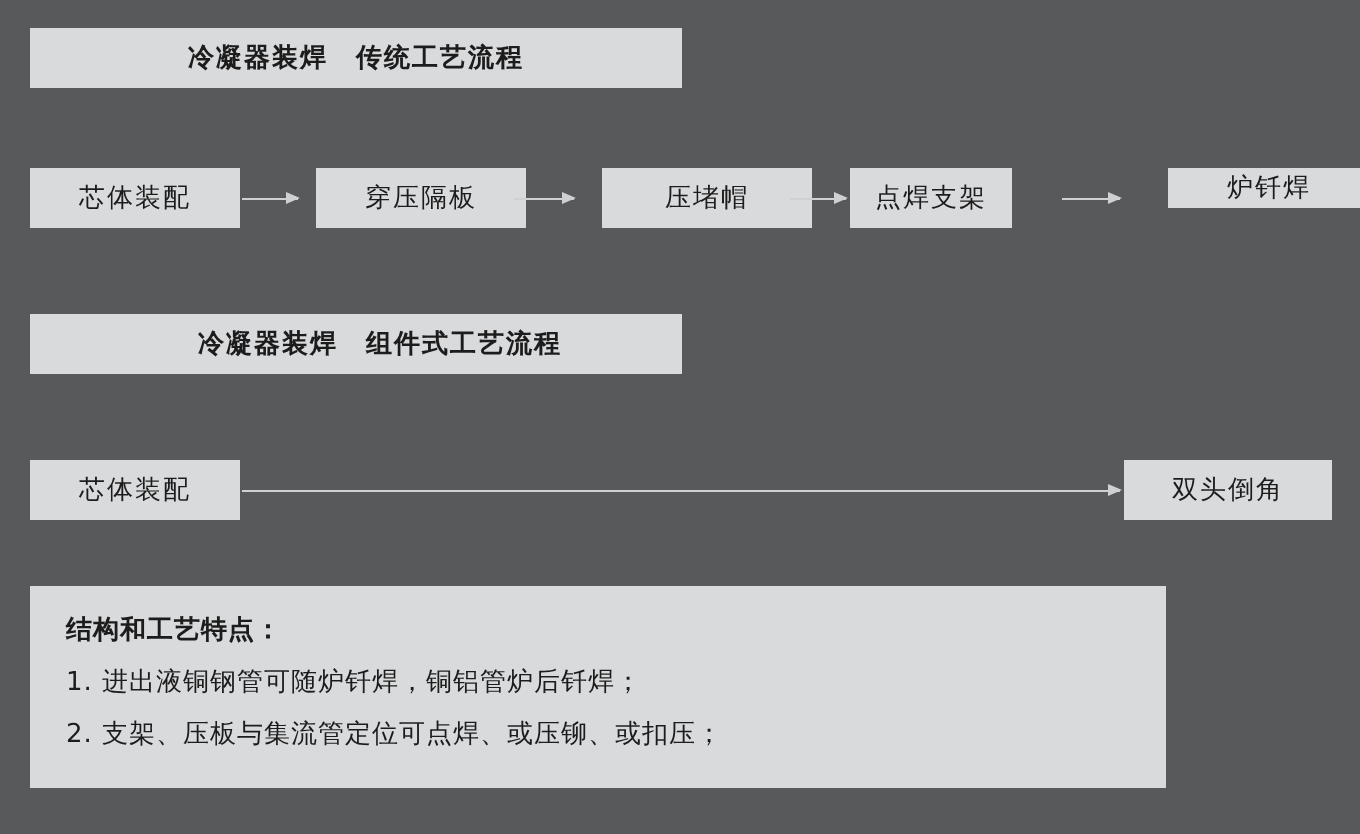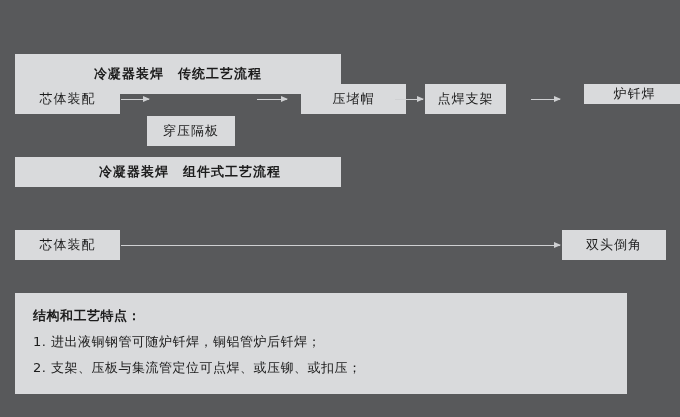--- a/index.html
+++ b/index.html
@@ -17,25 +17,25 @@
     color: #1c1c1c;
     font-size: 13px;
     display: flex;
     align-items: center;
     justify-content: center;
     box-sizing: border-box;
     letter-spacing: 1px;
   }
   .bold { font-weight: bold; }
 
-  #title1 { left: 15px; top: 14px;  width: 326px; height: 40px; margin-top: 40px; }
+  #title1 { left: 15px; top: 14px;  width: 326px; height: 30px; }
   #title2 { left: 15px; top: 157px; width: 326px; height: 30px; padding-left: 24px; }
 
   #s1 { left: 15px;  top: 84px; width: 105px; height: 30px; }
-  #s2 { left: 147px; top: 84px; width: 88px; height: 30px; margin-top: 32px; }
+  #s2 { left: 158px; top: 84px; width: 105px; height: 30px; }
   #s3 { left: 301px; top: 84px; width: 105px; height: 30px; }
   #s4 { left: 425px; top: 84px; width: 81px; height: 30px; }
   #s5 { left: 584px; top: 84px; width: 101px; height: 20px; }
 
   #m1 { left: 15px;  top: 230px; width: 105px; height: 30px; }
   #m2 { left: 562px; top: 230px; width: 104px; height: 30px; }
 
   .arrow {
     position: absolute;
     height: 1px;
@@ -54,21 +54,21 @@
   }
   #a1 { left: 121px; width: 28px; }
   #a2 { left: 257px; width: 30px; }
   #a3 { left: 395px; width: 28px; }
   #a4 { left: 531px; width: 29px; }
   #a5 { left: 121px; width: 439px; top: 245px; }
 
   #notes {
     position: absolute;
     left: 15px; top: 293px;
-    width: 612px; height: 101px;
+    width: 568px; height: 101px;
     background: #d9dadc;
     color: #1c1c1c;
     font-size: 13px;
     box-sizing: border-box;
     padding: 10px 18px;
     letter-spacing: 0.5px;
   }
   #notes .line { line-height: 26px; }
 </style>
 </head>

